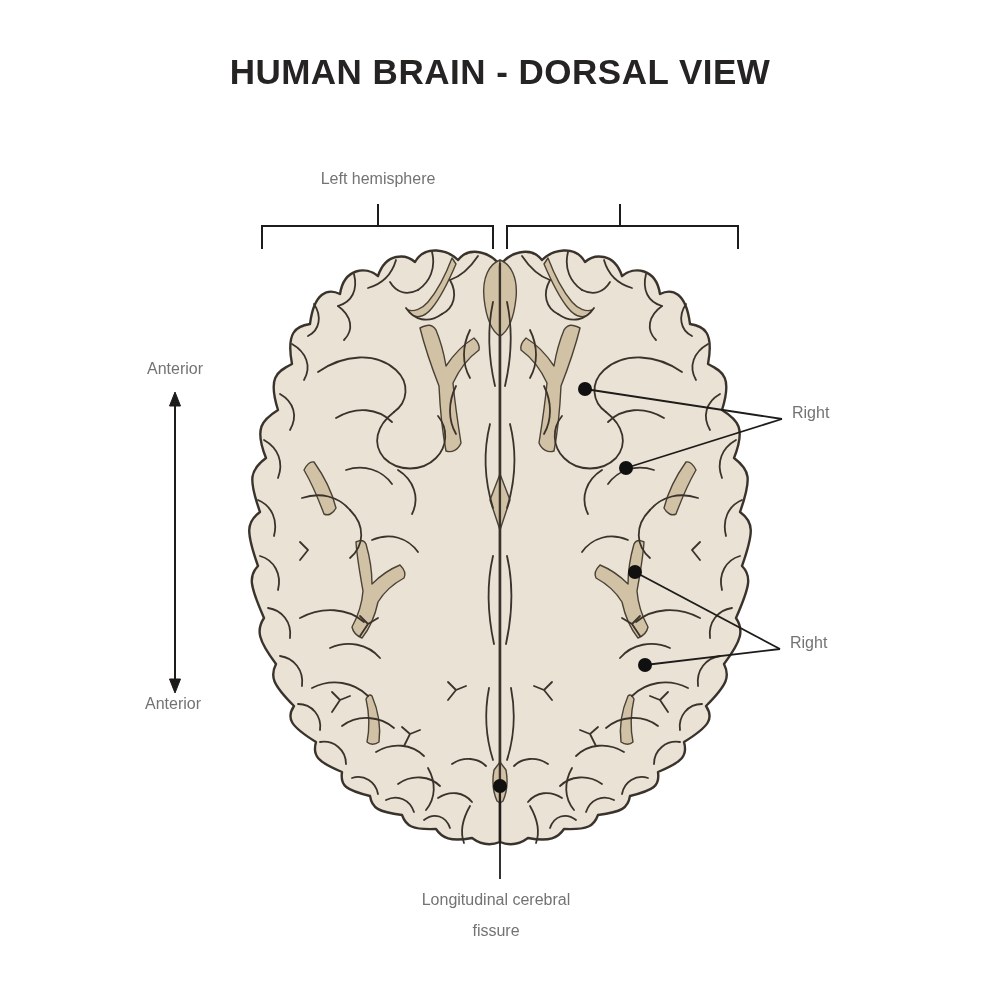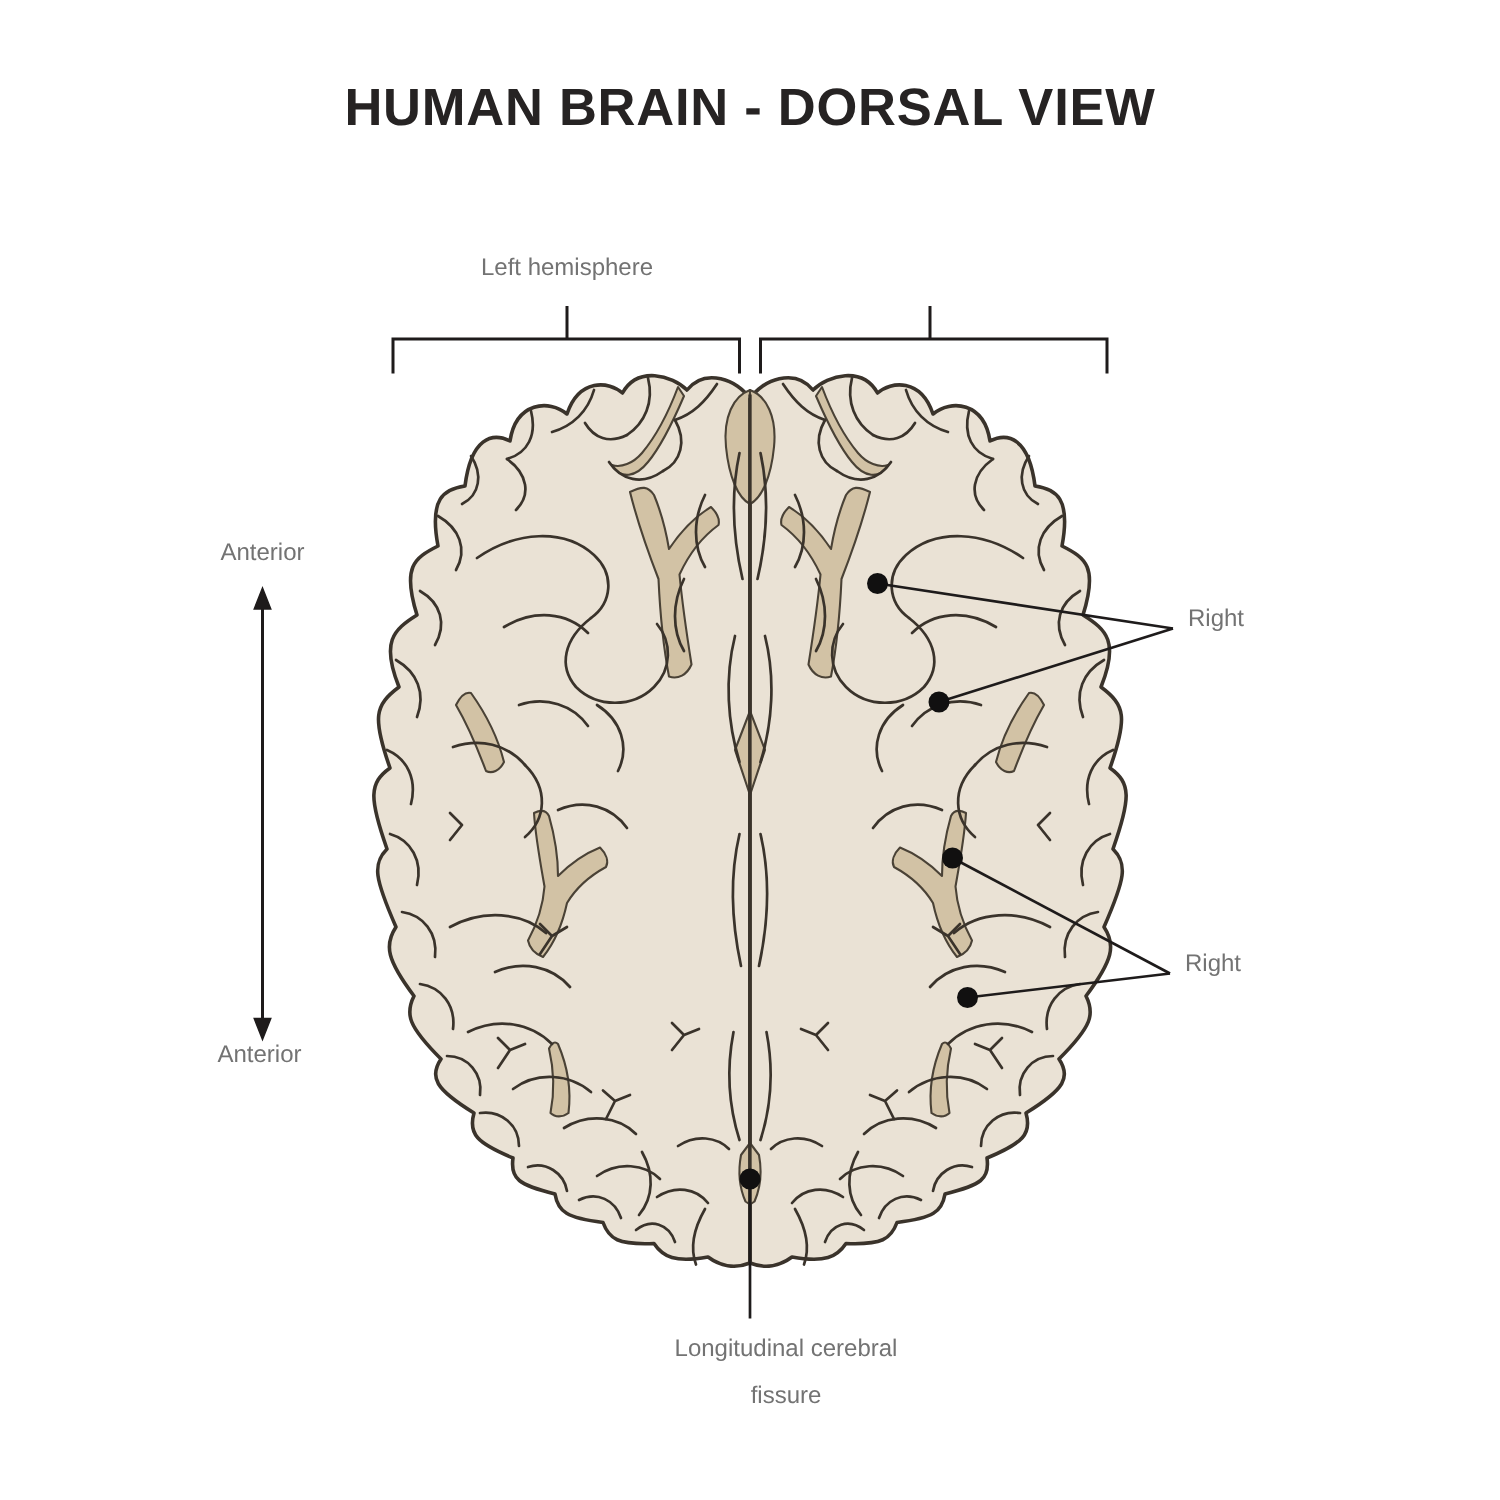--- a/index.html
+++ b/index.html
@@ -9,21 +9,21 @@
   }
   .canvas svg{position:absolute;left:0;top:0;}
   .txt{position:absolute;white-space:nowrap;}
   .title{
     left:0;top:52px;width:1000px;text-align:center;
     font-size:35px;font-weight:700;letter-spacing:.5px;color:#262323;
   }
   .lbl{font-size:16px;color:#737373;}
   .center{transform:translateX(-50%);}
   .fissure{
-    left:524px;top:884px;transform:translateX(-50%);
+    left:496px;top:884px;transform:translateX(-50%);
     text-align:center;white-space:normal;width:320px;line-height:31px;
   }
 </style>
 </head>
 <body>
 
 <div class="canvas">
 
   <svg width="1000" height="1000" viewBox="0 0 1000 1000">
 

